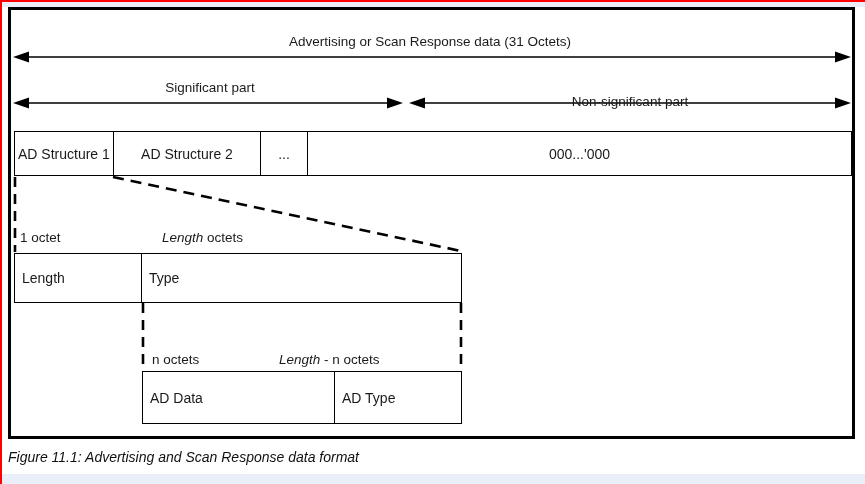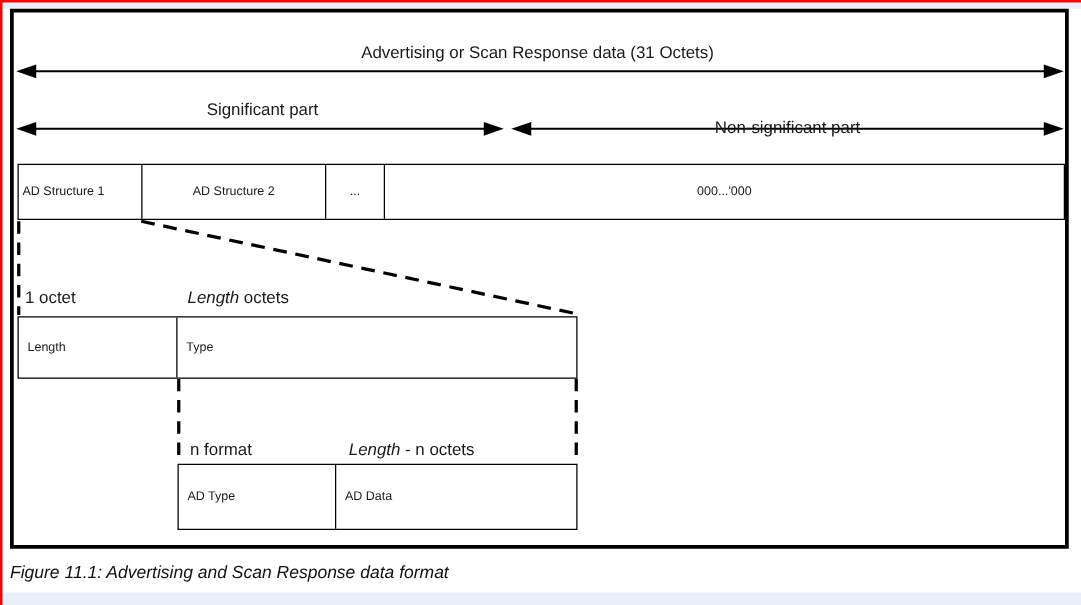--- a/index.html
+++ b/index.html
@@ -41,21 +41,21 @@
 
   .cell-row {
     position: absolute;
     display: flex;
     border: 1.5px solid #000;
     background: #fff;
   }
   .cell {
     display: flex;
     align-items: center;
-    font-size: 10px;
+    font-size: 14px;
     border-right: 1.5px solid #000;
     overflow: hidden;
     white-space: nowrap;
   }
   .cell:last-child { border-right: none; text-align: center; }
   .cell.center { justify-content: center; }
   .cell.padded { padding-left: 7px; }
   .cell.tight { padding-left: 3px; }
 
   #row-ad { left: 14px; top: 131px; width: 838px; height: 45px; }
@@ -114,28 +114,28 @@
 <div class="lbl centered" style="left:630px; top:80px;margin-top:14px;">Non-significant part</div>
 
 <div class="cell-row" id="row-ad">
   <div class="cell tight" style="width:99px;">AD Structure 1</div>
   <div class="cell center" style="width:147px;">AD Structure 2</div>
   <div class="cell center" style="width:47px;">...</div>
   <div class="cell center" style="flex:1;">000...'000</div>
 </div>
 
 <div class="lbl" style="left:20px; top:230px;">1 octet</div>
-<div class="lbl" style="left:150px; top:230px;"><span class="it">Length</span><span> octets</span></div>
+<div class="lbl" style="left:162px; top:230px;"><span class="it">Length</span><span> octets</span></div>
 
 <div class="cell-row" id="row-len">
   <div class="cell padded" style="width:127px;">Length</div>
   <div class="cell padded" style="flex:1;">Type</div>
 </div>
 
-<div class="lbl" style="left:152px; top:352px;">n format</div>
+<div class="lbl" style="left:152px; top:352px;">n octets</div>
 <div class="lbl" style="left:279px; top:352px;"><span class="it">Length</span><span> - n octets</span></div>
 
 <div class="cell-row" id="row-adtype">
+  <div class="cell padded" style="flex:1;">AD Data</div>
   <div class="cell padded" style="width:126px;">AD Type</div>
-  <div class="cell padded" style="flex:1;">AD Data</div>
 </div>
 
 <div class="caption">Figure 11.1: Advertising and Scan Response data format</div>
 
 </body></html>

